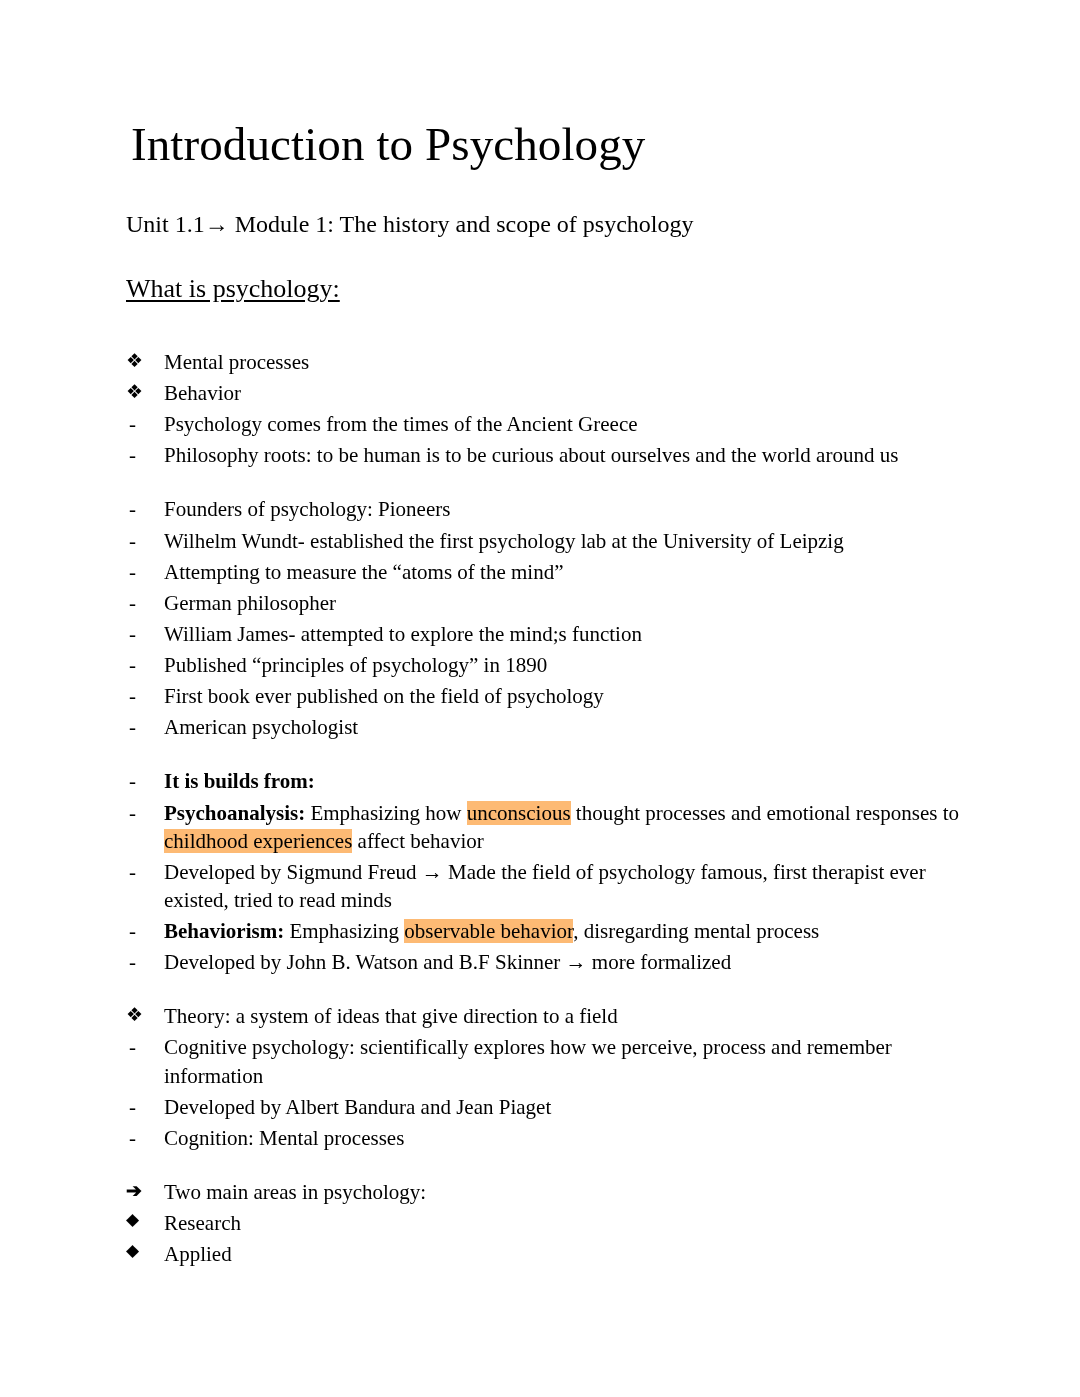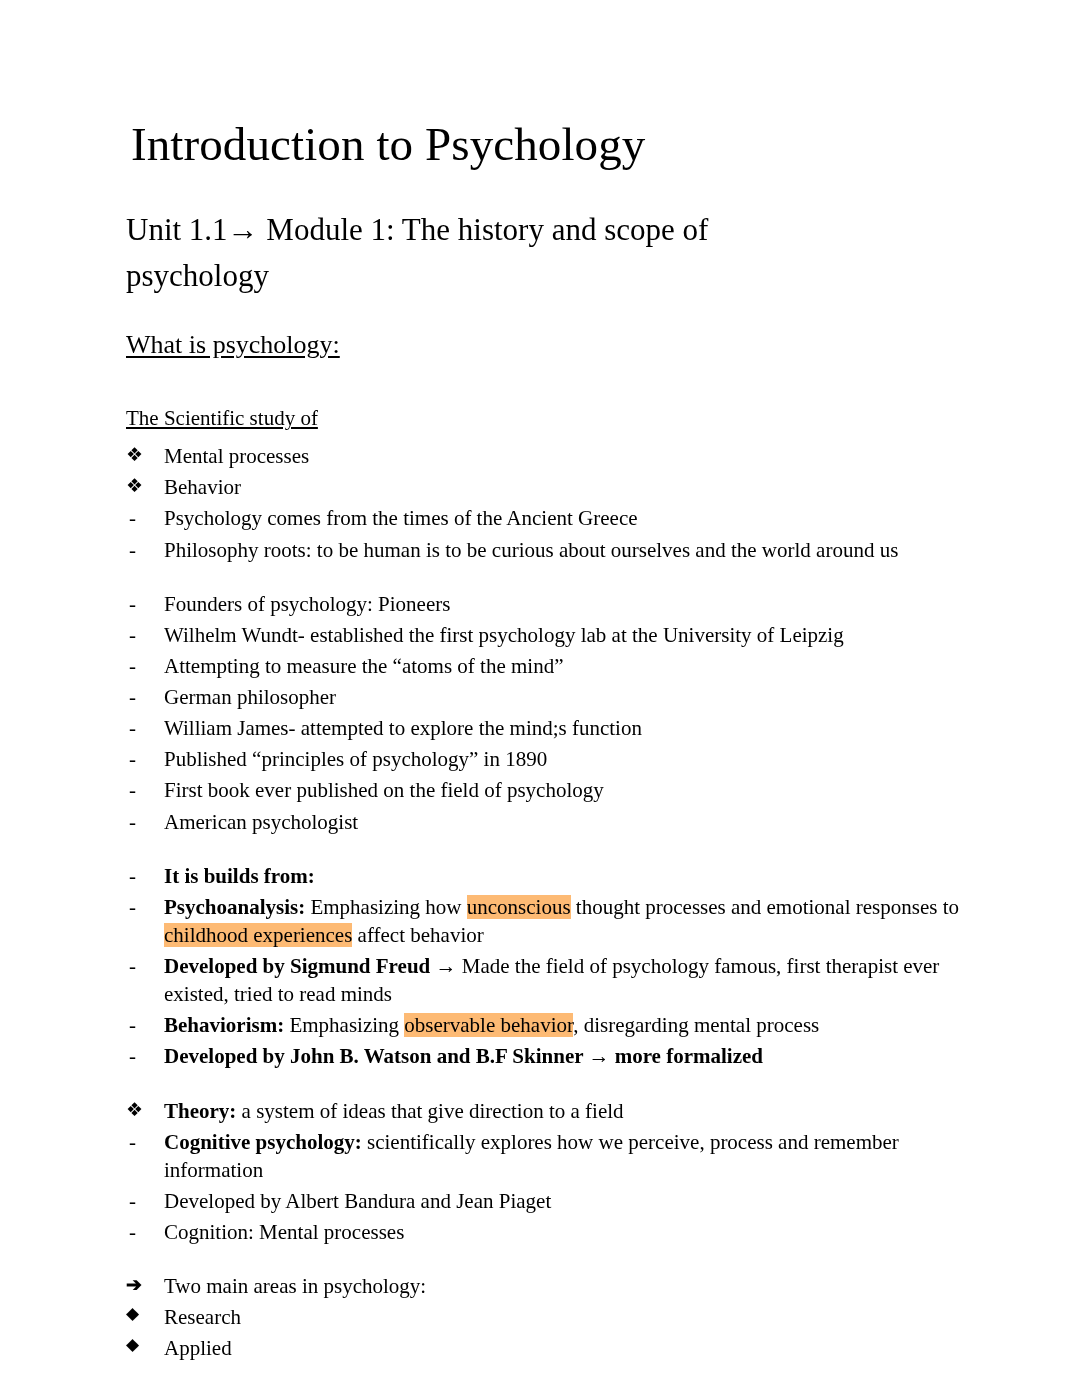--- a/index.html
+++ b/index.html
@@ -25,21 +25,21 @@
 
   
   .doc-title {
     font-size: 47px;
     font-weight: normal;
     line-height: 1.12;
     margin: 0 0 36px 5px;
     letter-spacing: 0.1px;
   }
   .doc-subtitle {
-    font-size: 31px;
+    font-size: 24px;
     font-weight: normal;
     line-height: 1.48;
     margin: 0 0 30px 0;
     max-width: 700px;
   }
   .section-heading {
     font-size: 26px;
     font-weight: normal;
     line-height: 1.3;
     margin: 0 0 22px 0;
@@ -89,40 +89,37 @@
   
   .lvl1 { margin-left: 34px; }
   .lvl2 { margin-left: 96px; }
   .lvl3 { margin-left: 159px; }
   .lvl4 { margin-left: 222px; }
 
   .gap-above { margin-top: 26px !important; }
 
   
   .u  { text-underline-offset: 2px; }
-  .b  { font-weight: bold; }
+  .b  { font-weight: normal; }
   .bu { font-weight: bold; text-underline-offset: 2px; }
   .hl { background-color: #fdba74; }
 </style>
 </head>
 <body>
 
 <div class="page">
 
   <h1 class="doc-title">Introduction to Psychology</h1>
 
   <h2 class="doc-subtitle">Unit 1.1→ Module 1: The history and scope of psychology</h2>
 
   <div class="section-heading-wrap">
     <span class="section-heading">What is psychology:</span>
   </div>
 
-  <div class="lead-wrap">
-    <span class="lead-line">The Scientific study of</span>
-  </div>
 
   <ul class="outline">
 
     <li class="lvl1">
       <span class="marker diamond-fancy">❖</span>
       <span class="u">Mental processes</span>
     </li>
 
     <li class="lvl1">
       <span class="marker diamond-fancy">❖</span>

